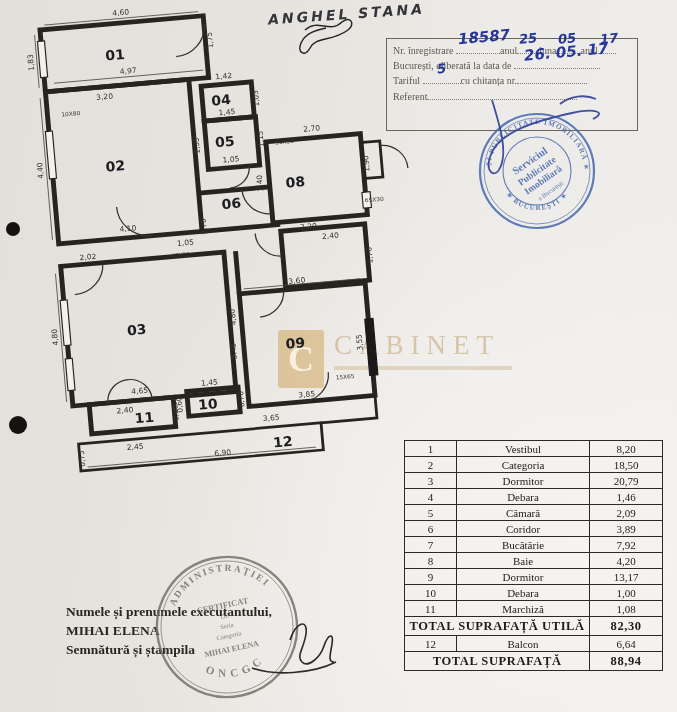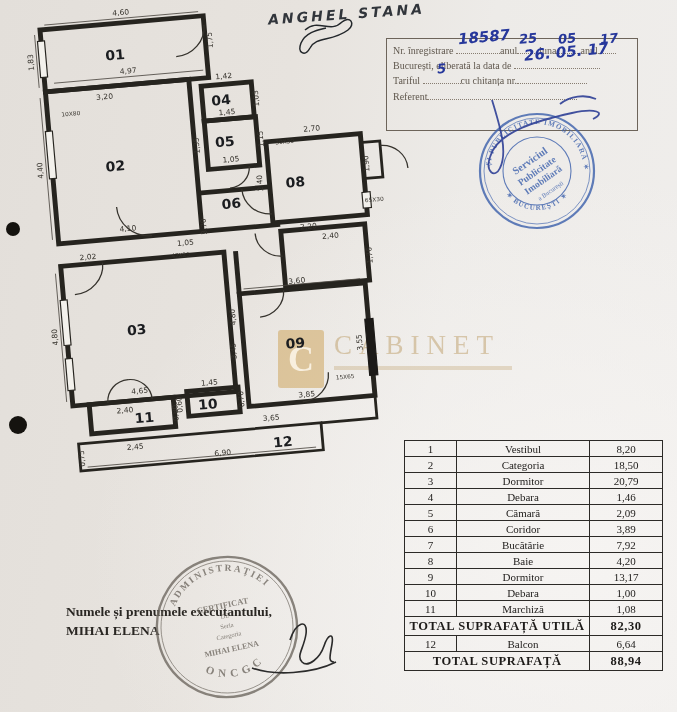--- a/index.html
+++ b/index.html
@@ -306,20 +306,21 @@
             <td colspan="2">TOTAL SUPRAFAȚĂ</td>
             <td>88,94</td>
           </tr>
         </tbody>
     </table>
   </div>
 
   <div class="exec">
     <div>Numele și prenumele executantului,</div>
     <div>MIHAI ELENA</div>
+    <div>Semnătură și ștampila</div>
   </div>
 
   <svg class="stampsvg graystamp" style="left:142px;top:542px;" width="170" height="170">
     <defs>
       <path id="gt" d="M 29,85 A 56,56 0 1 1 141,85"></path>
       <path id="gb" d="M 35,85 A 50,50 0 0 0 135,85"></path>
     </defs>
     <g transform="rotate(-12 85 85)">
       <circle cx="85" cy="85" r="70" stroke-width="2.4"></circle>
       <circle cx="85" cy="85" r="66" stroke-width=".8"></circle>

